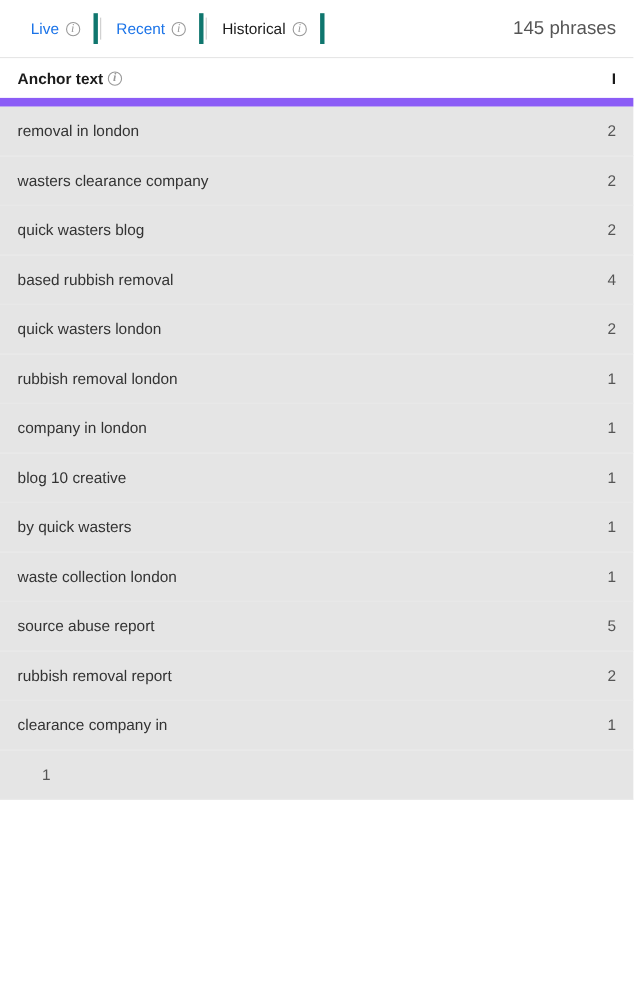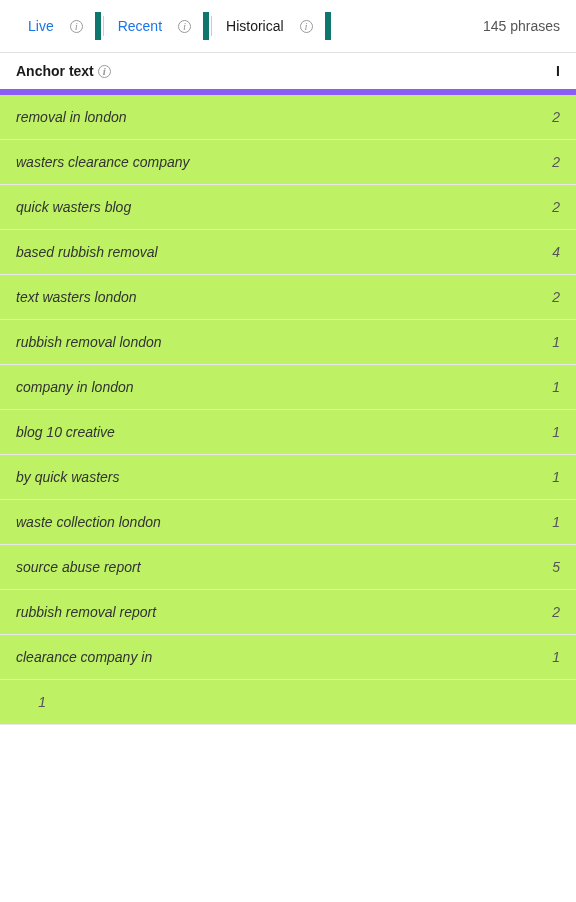--- a/index.html
+++ b/index.html
@@ -24,24 +24,24 @@
       border-bottom: 1px solid #e0e0e0;
       background: #fff;
       gap: 0;
     }
 
     .tab {
       padding: 6px 12px;
       font-size: 14px;
       color: #1a73e8;
       cursor: pointer;
-      border-right: 6px solid #0f766e;
-      display: flex;
-      align-items: center;
-      gap: 16px;
+      border-right: 4px solid #0f766e;
+      display: flex;
+      align-items: center;
+      gap: 6px;
     }
 
     .tab:last-of-type {
       border-right: none;
     }
 
     .tab.active {
       color: #1a1a1a;
       font-weight: normal;
     }
@@ -57,28 +57,28 @@
       align-items: center;
       justify-content: center;
       font-style: italic;
       font-family: Georgia, serif;
       line-height: 1;
     }
 
     .phrases-count {
       margin-left: auto;
       color: #555;
-      font-size: 14px;
+      font-size: 17px;
     }
 
     .table-header {
       display: flex;
       align-items: flex-end;
       padding: 10px 16px;
-      border-bottom: 6px solid #8b5cf6;
+      border-bottom: 8px solid #8b5cf6;
       background: #fff;
     }
 
     .col-anchor {
       flex: 1;
       font-weight: bold;
       font-size: 14px;
       color: #1a1a1a;
       display: flex;
       align-items: center;
@@ -106,22 +106,21 @@
       font-weight: bold;
       font-size: 14px;
       color: #1a1a1a;
     }
 
     .table-row {
       display: flex;
       align-items: center;
       padding: 14px 16px;
       border-bottom: 1px solid #e8e8e8;
-      background: #bef264;
-      font-style: italic;
+      background: #e5e5e5;
     }
 
     .row-text {
       flex: 1;
       font-size: 14px;
       color: #333;
     }
 
     .row-value {
       width: 30px;
@@ -177,21 +176,21 @@
     </div>
     <div class="table-row">
       <span class="row-text">quick wasters blog</span>
       <span class="row-value">2</span>
     </div>
     <div class="table-row">
       <span class="row-text">based rubbish removal</span>
       <span class="row-value">4</span>
     </div>
     <div class="table-row">
-      <span class="row-text">text wasters london</span>
+      <span class="row-text">quick wasters london</span>
       <span class="row-value">2</span>
     </div>
     <div class="table-row">
       <span class="row-text">rubbish removal london</span>
       <span class="row-value">1</span>
     </div>
     <div class="table-row">
       <span class="row-text">company in london</span>
       <span class="row-value">1</span>
     </div>

